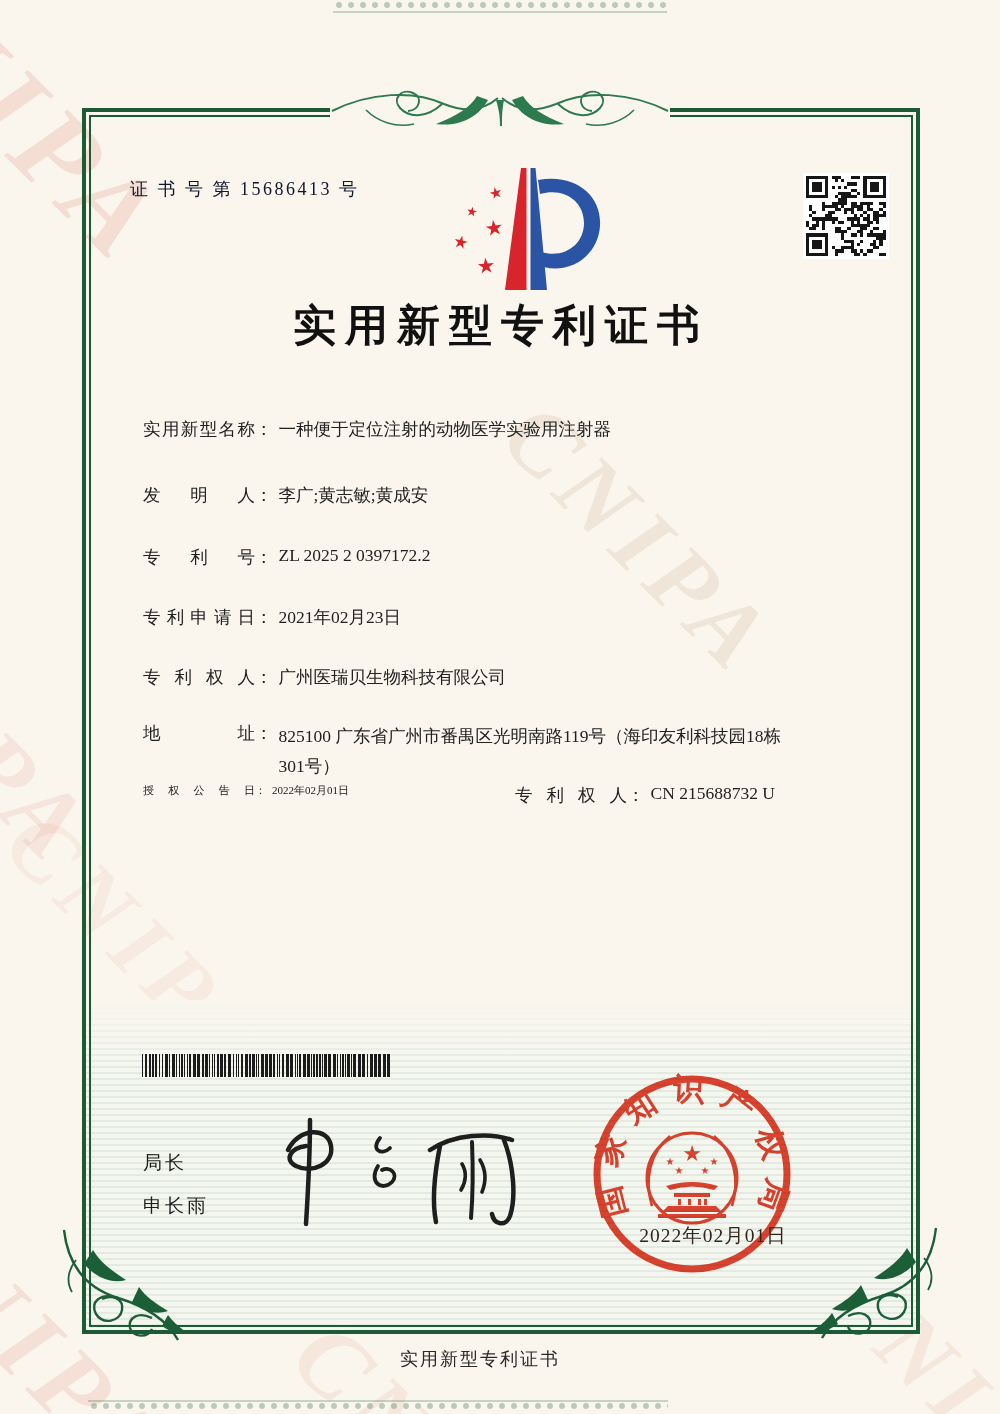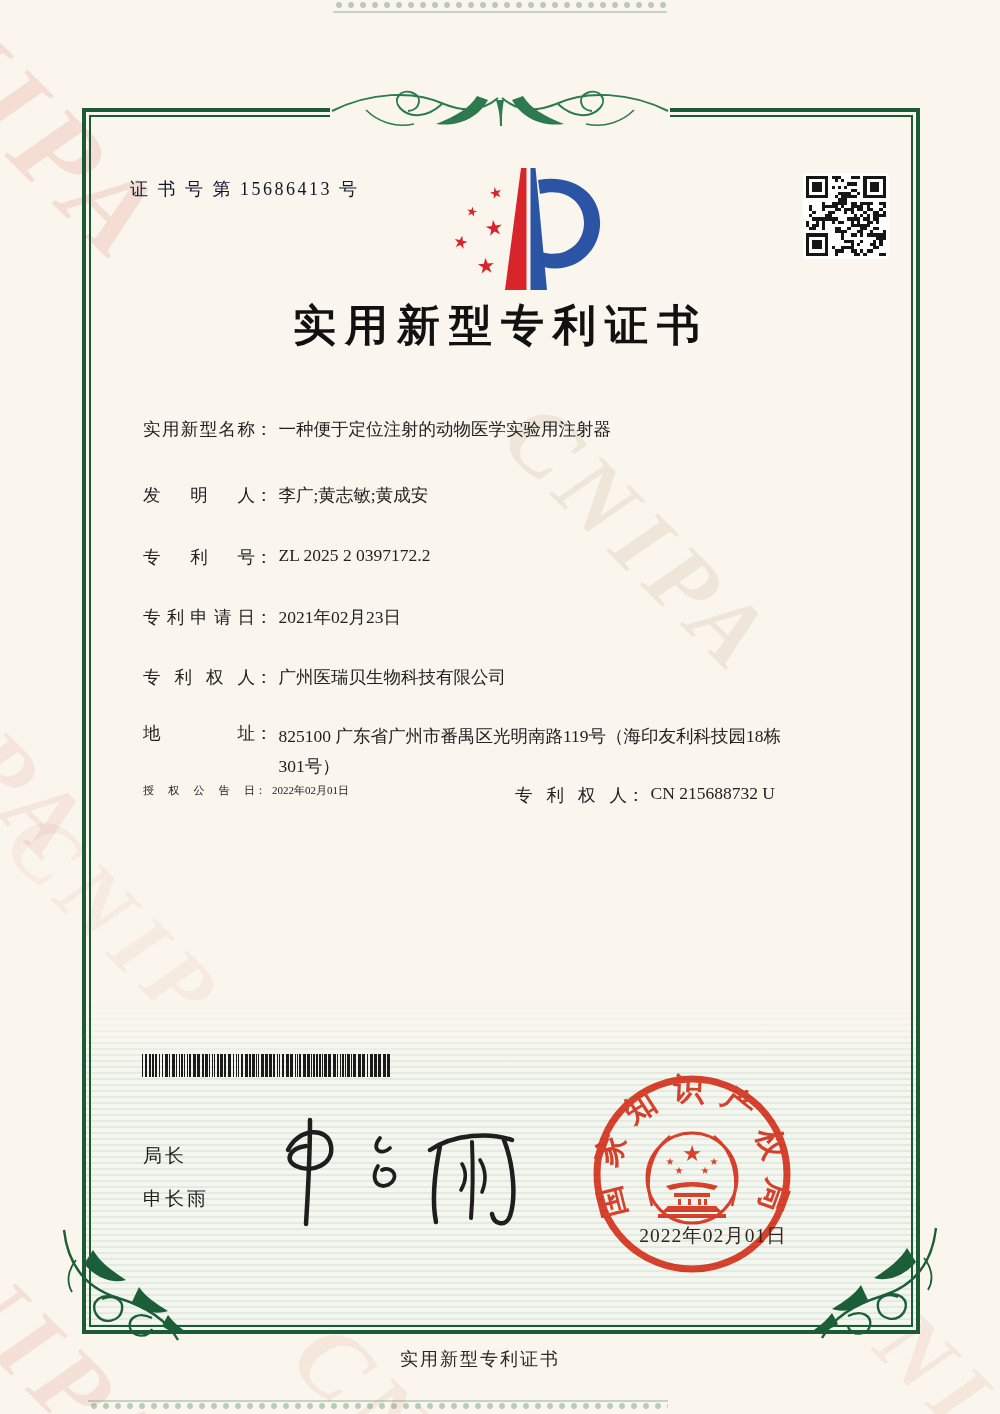--- a/index.html
+++ b/index.html
@@ -66,21 +66,21 @@
 
   
   .body-text{position:absolute;left:120px;top:824px;width:766px;z-index:2;}
   .body-text p{margin:0;font-size:17.5px;line-height:32.5px;color:#272727;
                text-indent:2em;text-align:justify;letter-spacing:.5px;}
 
   
   .barcode{position:absolute;left:142px;top:1054px;width:258px;height:23px;z-index:2;font-size:0;}
   .barcode i{display:inline-block;height:23px;background:#1b1b1b;vertical-align:top;}
   .signer{position:absolute;left:143px;z-index:2;font-family:Liberation Serif, serif;
-          font-size:19px;letter-spacing:3px;color:#1c1c1c;}
+          font-size:19px;letter-spacing:3px;color:#1c1c1c;margin-top:7px;}
   .signer-title{top:1143px;}
   .signer-name{top:1186px;}
   .signature{position:absolute;left:268px;top:1108px;width:255px;height:120px;z-index:2;}
   .seal{position:absolute;left:586px;top:1066px;width:212px;height:216px;z-index:3;
         mix-blend-mode:multiply;opacity:.95;}
   .seal-date{position:absolute;left:620px;top:1222px;width:186px;text-align:center;z-index:4;
              font-size:19.5px;color:#33241e;letter-spacing:1px;}
   .page-num{position:absolute;left:82px;top:1292px;width:838px;text-align:center;
             font-size:15.5px;color:#222;z-index:2;letter-spacing:2px;}
   .cont-note{position:absolute;left:0;top:1347px;width:960px;text-align:center;

